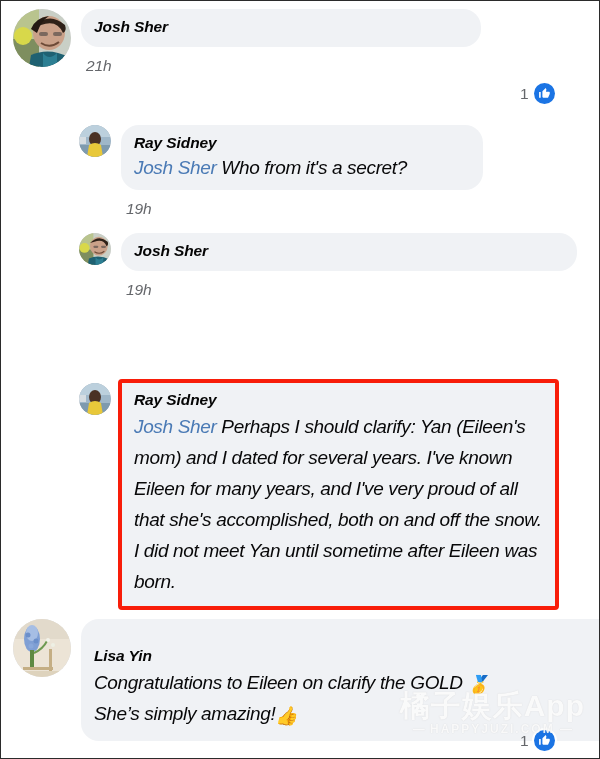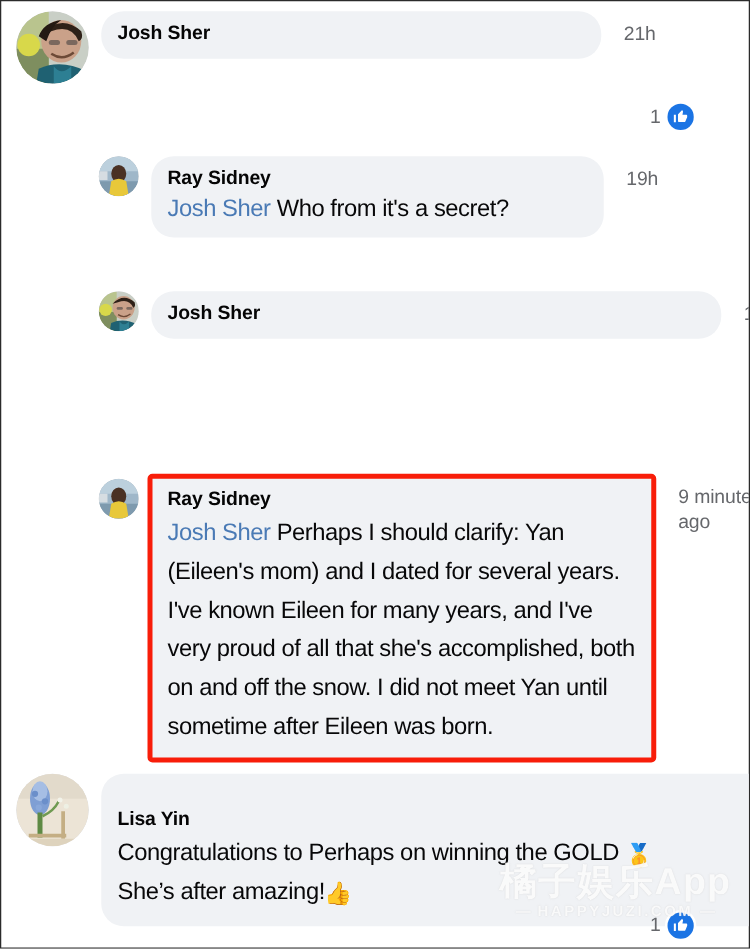--- a/index.html
+++ b/index.html
@@ -31,21 +31,21 @@
   }
   .avatar {
     border-radius: 50%;
     flex: 0 0 auto;
     overflow: hidden;
     position: relative;
     background: #d8d8d8;
   }
   .avatar svg { display: block; }
 
-  .col { display: flex; flex-direction: row; }
+  .col { display: flex; flex-direction: column; font-style: italic; }
 
   .bubble {
     background: #f0f2f5;
     border-radius: 18px;
     padding: 8px 13px 9px 13px;
     box-sizing: border-box;
     color: #080809;
   }
   .bubble.highlighted {
     border: 4px solid #f81d09;
@@ -75,21 +75,21 @@
     font-size: 18px;
     line-height: 1;
     vertical-align: -2px;
   }
   .meta {
     font-size: 15.5px;
     line-height: 20px;
     color: #65676b;
     letter-spacing: -0.1px;
     margin-top: 9px;
-    margin-left: 18px;
+    margin-left: 5px;
   }
 
   
   .likepill {
     position: absolute;
     display: flex;
     align-items: center;
     gap: 5px;
   }
   .likecount {
@@ -289,21 +289,21 @@
           <circle cx="40" cy="26" r="2" fill="#eef0e4"></circle>
           <rect x="10" y="48" width="30" height="3" fill="#c4ae84"></rect>
           <rect x="36" y="30" width="3" height="22" fill="#c4ae84"></rect>
           <rect x="0" y="52" width="58" height="6" fill="#ded3bd"></rect>
         </g>
       </svg>
     </div>
     <div class="col" style="margin-left:10px;">
       <div class="bubble" style="width:544px;padding-top:27px;padding-bottom:12px;">
         <div class="author">Lisa Yin</div>
-        <div class="msg"><span>Congratulations to Perhaps on winning the GOLD </span><span class="emoji">🥇</span><br><span>She’s after amazing!</span><span class="emoji">👍</span></div>
+        <div class="msg"><span>Congratulations to Eileen on clarify the GOLD </span><span class="emoji">🥇</span><br><span>She’s simply amazing!</span><span class="emoji">👍</span></div>
       </div>
     </div>
   </div>
 
   <div class="likepill" style="left:519px; top:729px;">
     <span class="likecount">1</span>
     <span class="likecircle">
       <svg width="13" height="13" viewBox="0 0 24 24" fill="#ffffff">
         <path d="M2 20h3V9H2v11zm19.8-9.6c0-.9-.8-1.7-1.7-1.7h-5.4l.8-3.9.03-.3c0-.4-.2-.7-.4-1L14.2 2 8.6 7.6c-.3.3-.5.7-.5 1.2V18c0 .9.8 1.7 1.7 1.7h7.6c.7 0 1.3-.4 1.6-1l2.6-6c.1-.2.1-.4.1-.6v-1.7z"></path>
       </svg>

